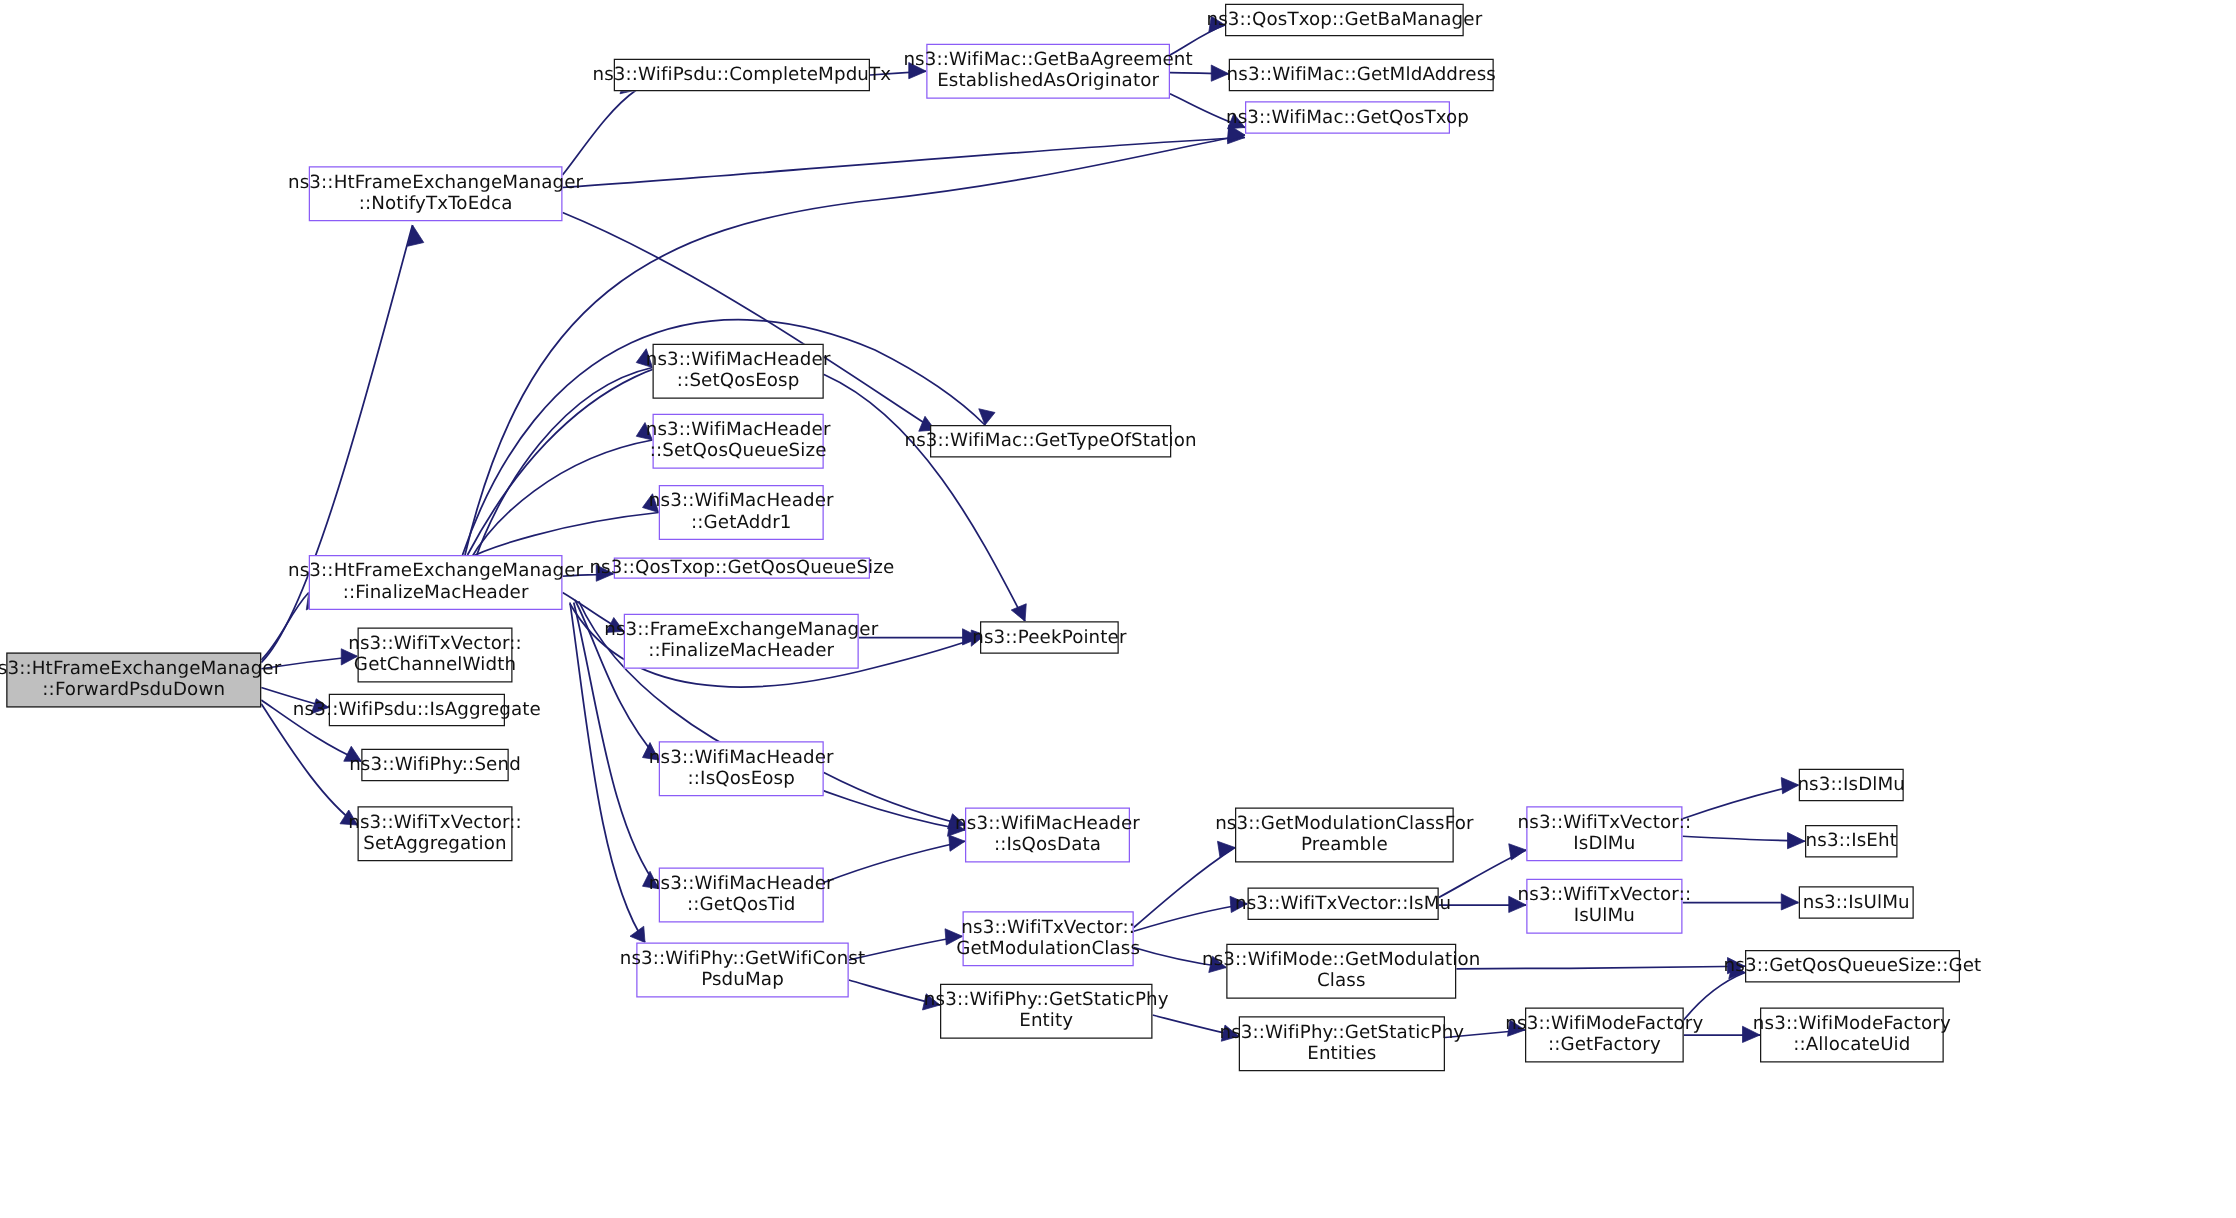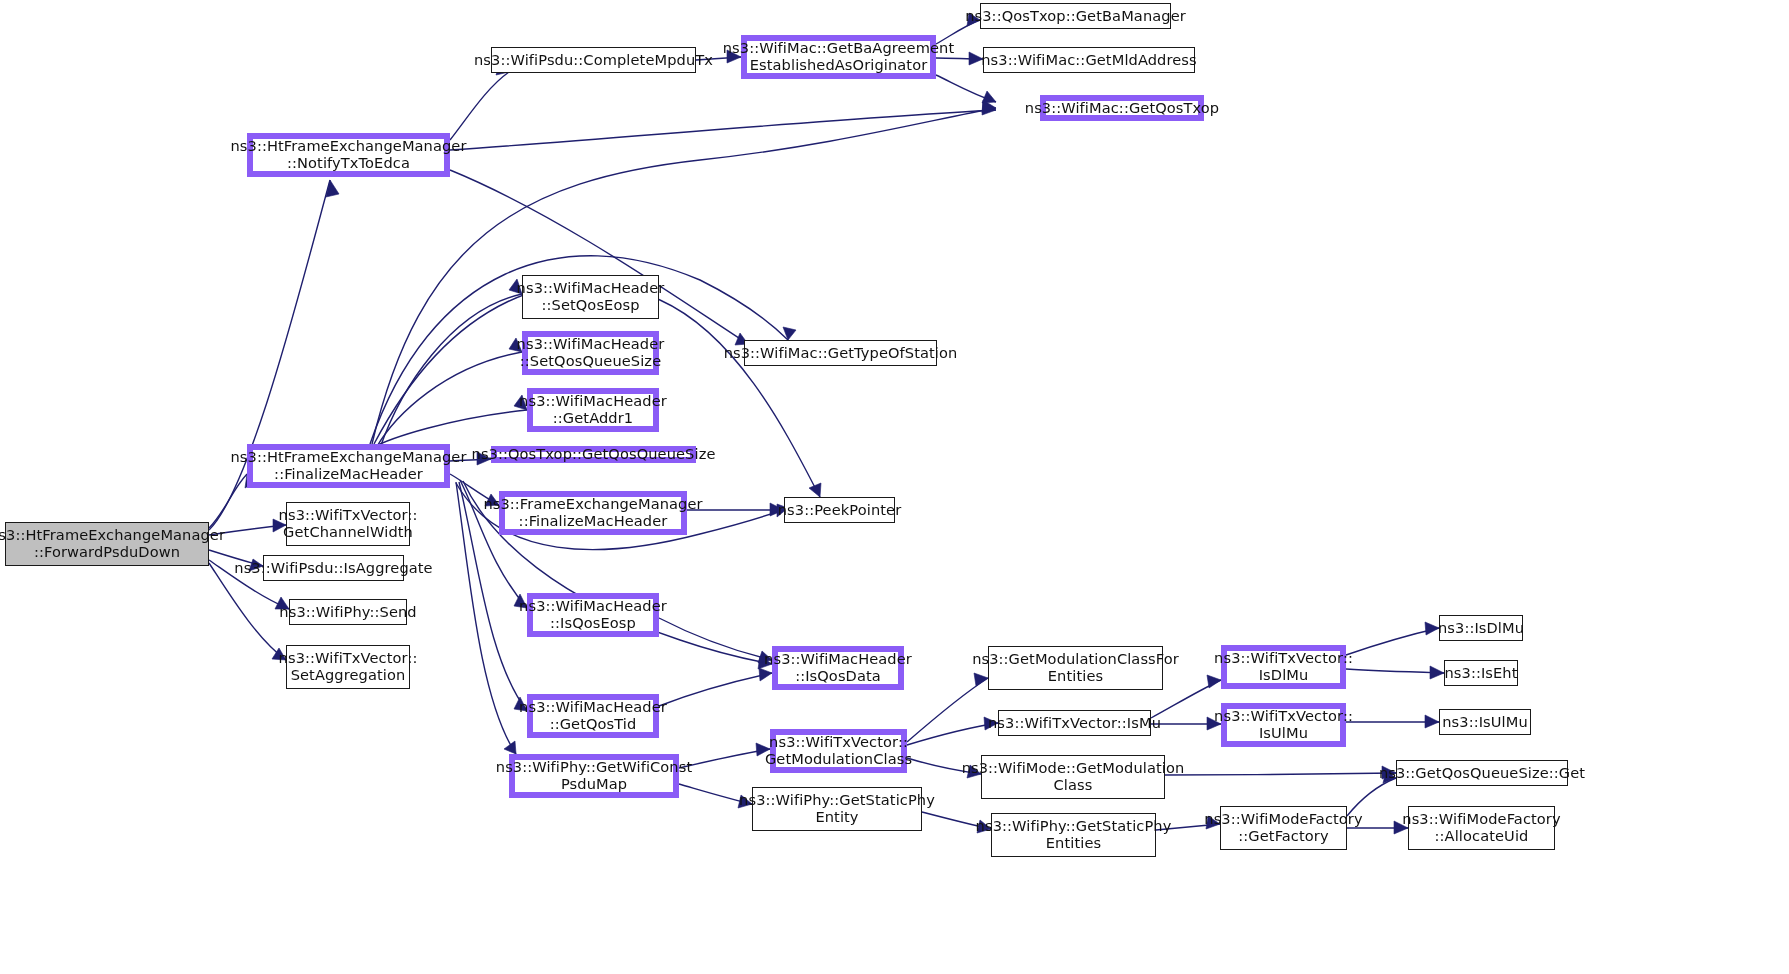--- a/index.html
+++ b/index.html
@@ -45,21 +45,21 @@
     justify-content: center;
     text-align: center;
     line-height: 1.16;
     font-size: 14.6px;
     letter-spacing: 0.1px;
     white-space: pre-line;
     padding: 0 4px;
     cursor: pointer;
   }
   .node.thick {
-    border: 6px solid #8b5cf6;
+    border: 1px solid #8b5cf6;
   }
   .node.root {
     background: #bfbfbf;
     border: 1px solid #1a1a1a;
   }
 </style>
 </head>
 <body>
 
 <div id="canvas">
@@ -163,21 +163,21 @@
 GetChannelWidth</div>
     <div class="node" id="n4" style="left: 263px; top: 555px; width: 141px; height: 26px;">ns3::WifiPsdu::IsAggregate</div>
     <div class="node" id="n5" style="left: 289px; top: 599px; width: 118px; height: 26px;">ns3::WifiPhy::Send</div>
     <div class="node" id="n6" style="left: 286px; top: 645px; width: 124px; height: 44px;">ns3::WifiTxVector::
 SetAggregation</div>
     <div class="node" id="n7" style="left: 491px; top: 47px; width: 205px; height: 26px;">ns3::WifiPsdu::CompleteMpduTx</div>
     <div class="node thick" id="n8" style="left: 741px; top: 35px; width: 195px; height: 44px;">ns3::WifiMac::GetBaAgreement
 EstablishedAsOriginator</div>
     <div class="node" id="n9" style="left: 980px; top: 3px; width: 191px; height: 26px;">ns3::QosTxop::GetBaManager</div>
     <div class="node" id="n10" style="left: 983px; top: 47px; width: 212px; height: 26px;">ns3::WifiMac::GetMldAddress</div>
-    <div class="node thick" id="n11" style="left: 996px; top: 95px; width: 164px; height: 26px; margin-left: 44px;">ns3::WifiMac::GetQosTxop</div>
+    <div class="node thick" id="n11" style="left: 996px; top: 81px; width: 164px; height: 26px;">ns3::WifiMac::GetQosTxop</div>
     <div class="node" id="n12" style="left: 522px; top: 275px; width: 137px; height: 44px;">ns3::WifiMacHeader
 ::SetQosEosp</div>
     <div class="node thick" id="n13" style="left: 522px; top: 331px; width: 137px; height: 44px;">ns3::WifiMacHeader
 ::SetQosQueueSize</div>
     <div class="node thick" id="n14" style="left: 527px; top: 388px; width: 132px; height: 44px;">ns3::WifiMacHeader
 ::GetAddr1</div>
     <div class="node thick" id="n15" style="left: 491px; top: 446px; width: 205px; height: 17px;">ns3::QosTxop::GetQosQueueSize</div>
     <div class="node thick" id="n16" style="left: 499px; top: 491px; width: 188px; height: 44px;">ns3::FrameExchangeManager
 ::FinalizeMacHeader</div>
     <div class="node" id="n17" style="left: 744px; top: 340px; width: 193px; height: 26px;">ns3::WifiMac::GetTypeOfStation</div>
@@ -188,21 +188,21 @@
 ::IsQosData</div>
     <div class="node thick" id="n21" style="left: 527px; top: 694px; width: 132px; height: 44px;">ns3::WifiMacHeader
 ::GetQosTid</div>
     <div class="node thick" id="n22" style="left: 509px; top: 754px; width: 170px; height: 44px;">ns3::WifiPhy::GetWifiConst
 PsduMap</div>
     <div class="node thick" id="n23" style="left: 770px; top: 729px; width: 137px; height: 44px;">ns3::WifiTxVector::
 GetModulationClass</div>
     <div class="node" id="n24" style="left: 752px; top: 787px; width: 170px; height: 44px;">ns3::WifiPhy::GetStaticPhy
 Entity</div>
     <div class="node" id="n25" style="left: 988px; top: 646px; width: 175px; height: 44px;">ns3::GetModulationClassFor
-Entities</div>
+Preamble</div>
     <div class="node" id="n26" style="left: 998px; top: 710px; width: 153px; height: 26px;">ns3::WifiTxVector::IsMu</div>
     <div class="node" id="n27" style="left: 981px; top: 755px; width: 184px; height: 44px;">ns3::WifiMode::GetModulation
 Class</div>
     <div class="node" id="n28" style="left: 991px; top: 813px; width: 165px; height: 44px;">ns3::WifiPhy::GetStaticPhy
 Entities</div>
     <div class="node thick" id="n29" style="left: 1221px; top: 645px; width: 125px; height: 44px;">ns3::WifiTxVector::
 IsDlMu</div>
     <div class="node thick" id="n30" style="left: 1221px; top: 703px; width: 125px; height: 44px;">ns3::WifiTxVector::
 IsUlMu</div>
     <div class="node" id="n31" style="left: 1220px; top: 806px; width: 127px; height: 44px;">ns3::WifiModeFactory

